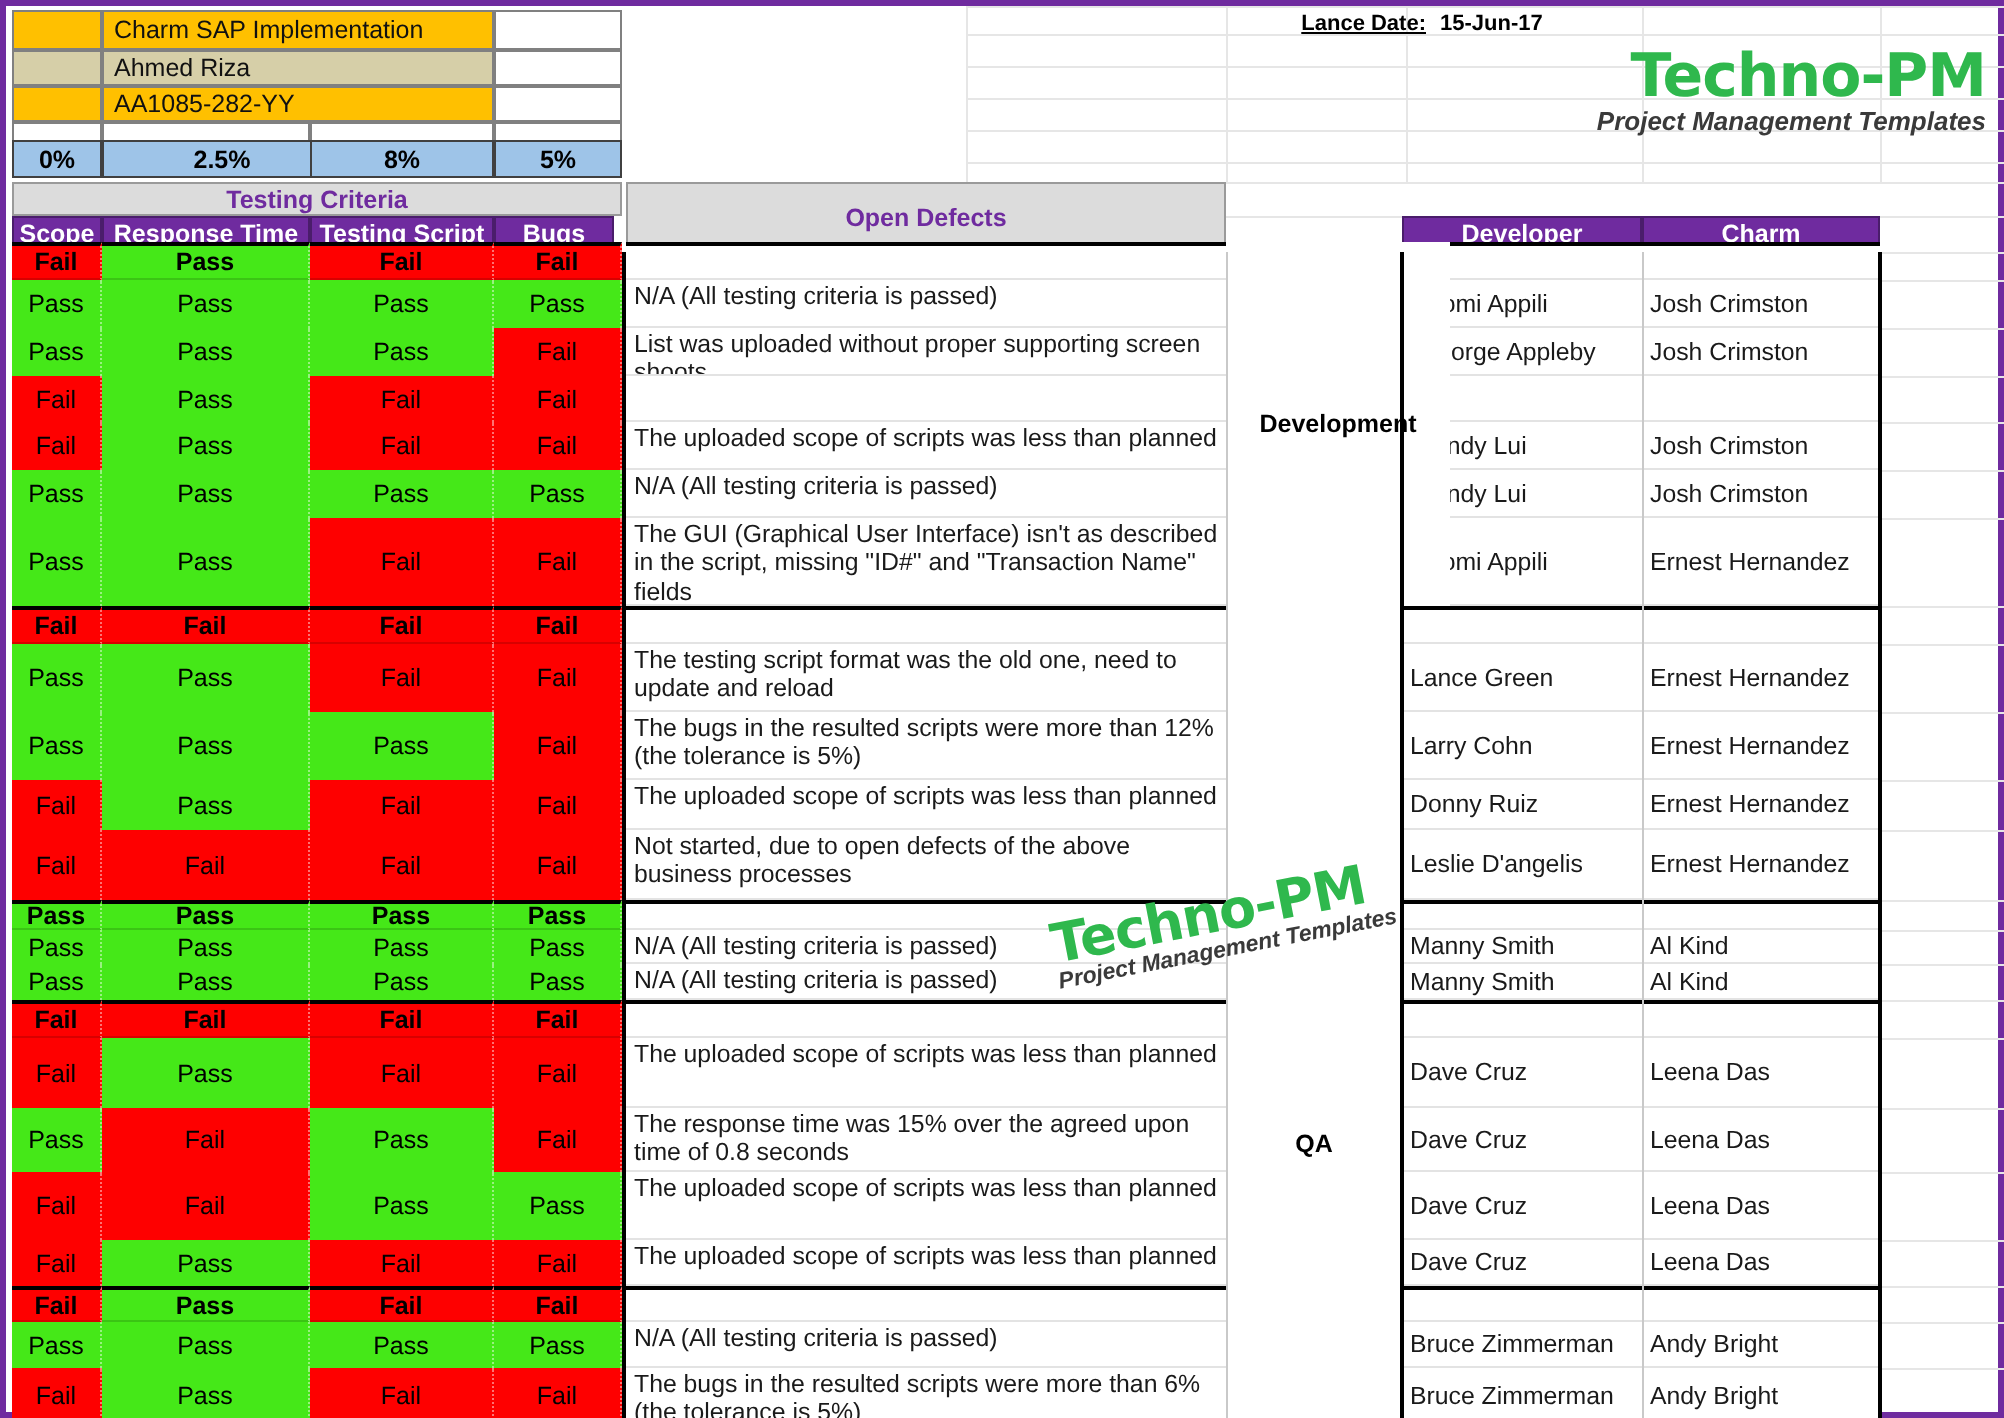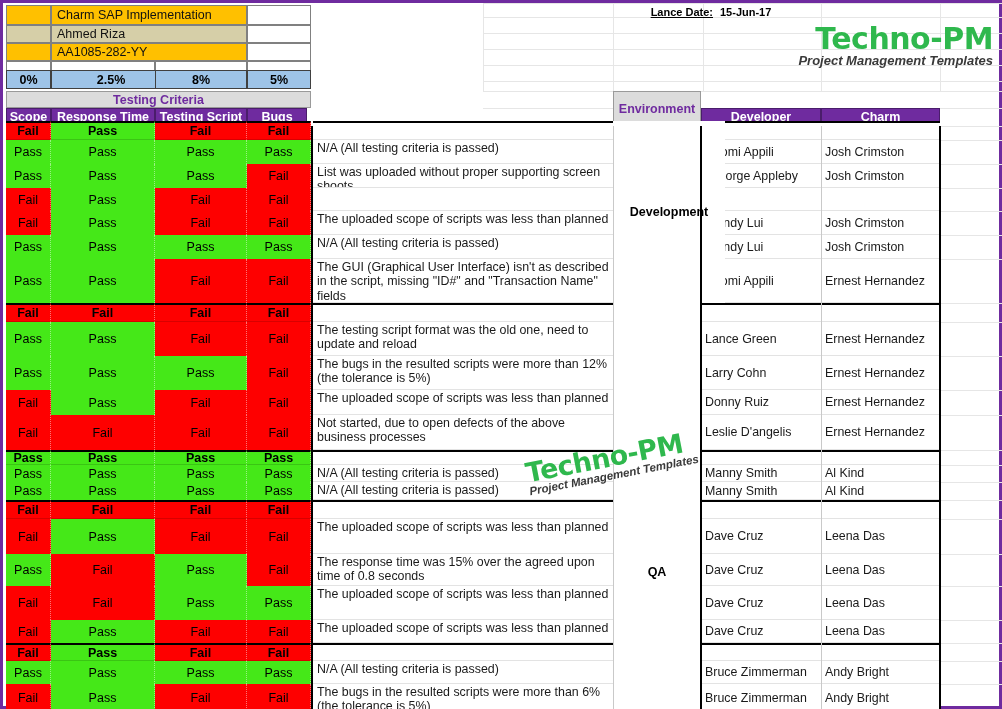--- a/index.html
+++ b/index.html
@@ -200,21 +200,21 @@
       <div class="abs tol" style="left:152px;top:67px;width:92px;height:19px;">8%</div>
       <div class="abs tol" style="left:244px;top:67px;width:64px;height:19px;">5%</div>
     </div>
 
   <div class="abs hdr-grey" style="left:3px;top:88px;width:305px;height:17px;">Testing Criteria</div>
   <div class="abs hdr-purple" style="left:3px;top:105px;width:45px;height:18px;">Scope</div>
   <div class="abs hdr-purple" style="left:48px;top:105px;width:104px;height:18px;">Response Time</div>
   <div class="abs hdr-purple" style="left:152px;top:105px;width:92px;height:18px;">Testing Script</div>
   <div class="abs hdr-purple" style="left:244px;top:105px;width:60px;height:18px;">Bugs</div>
 
-  <div class="abs hdr-grey" style="left:610px;top:88px;width:88px;height:35px;">Environment</div>
+  <div class="abs hdr-grey" style="left:310px;top:88px;width:300px;height:35px;">Open Defects</div>
   <div class="abs hdr-purple" style="left:698px;top:105px;width:120px;height:18px;">Developer</div>
   <div class="abs hdr-purple" style="left:818px;top:105px;width:119px;height:18px;">Charm</div>
 
   <div id="body-rows">
       <div class="abs st fail bold" style="left:3px;top:118px;width:45px;height:19px;border-top:2px solid #000;border-bottom:1px solid rgba(0,0,0,.15);">Fail</div>
       <div class="abs st pass bold" style="left:48px;top:118px;width:104px;height:19px;border-top:2px solid #000;border-bottom:1px solid rgba(0,0,0,.15);">Pass</div>
       <div class="abs st fail bold" style="left:152px;top:118px;width:92px;height:19px;border-top:2px solid #000;border-bottom:1px solid rgba(0,0,0,.15);">Fail</div>
       <div class="abs st fail bold" style="left:244px;top:118px;width:64px;height:19px;border-top:2px solid #000;border-bottom:1px solid rgba(0,0,0,.15);">Fail</div>
       <div class="abs defect" style="left:310px;top:118px;width:300px;height:19px;border-top:2px solid #000;"></div>
       <div class="abs person" style="left:698px;top:118px;width:120px;height:19px;border-top:2px solid #000;"></div>

